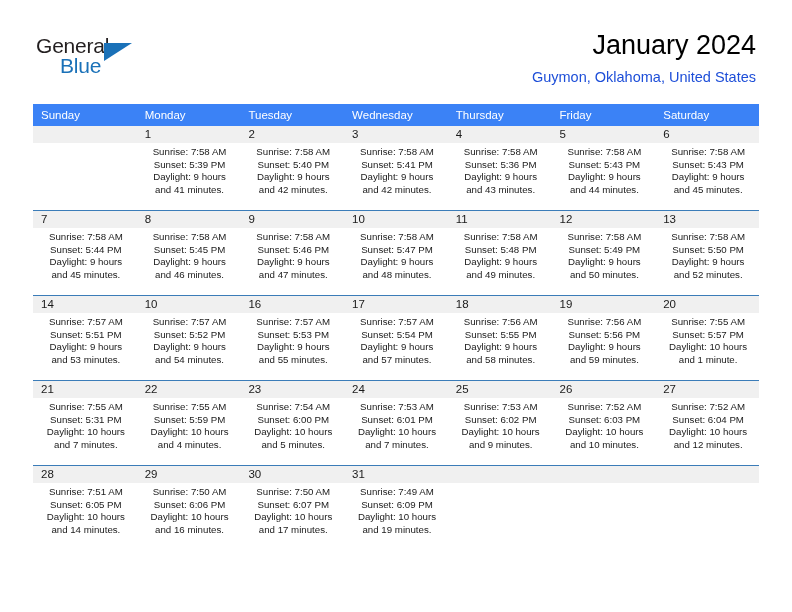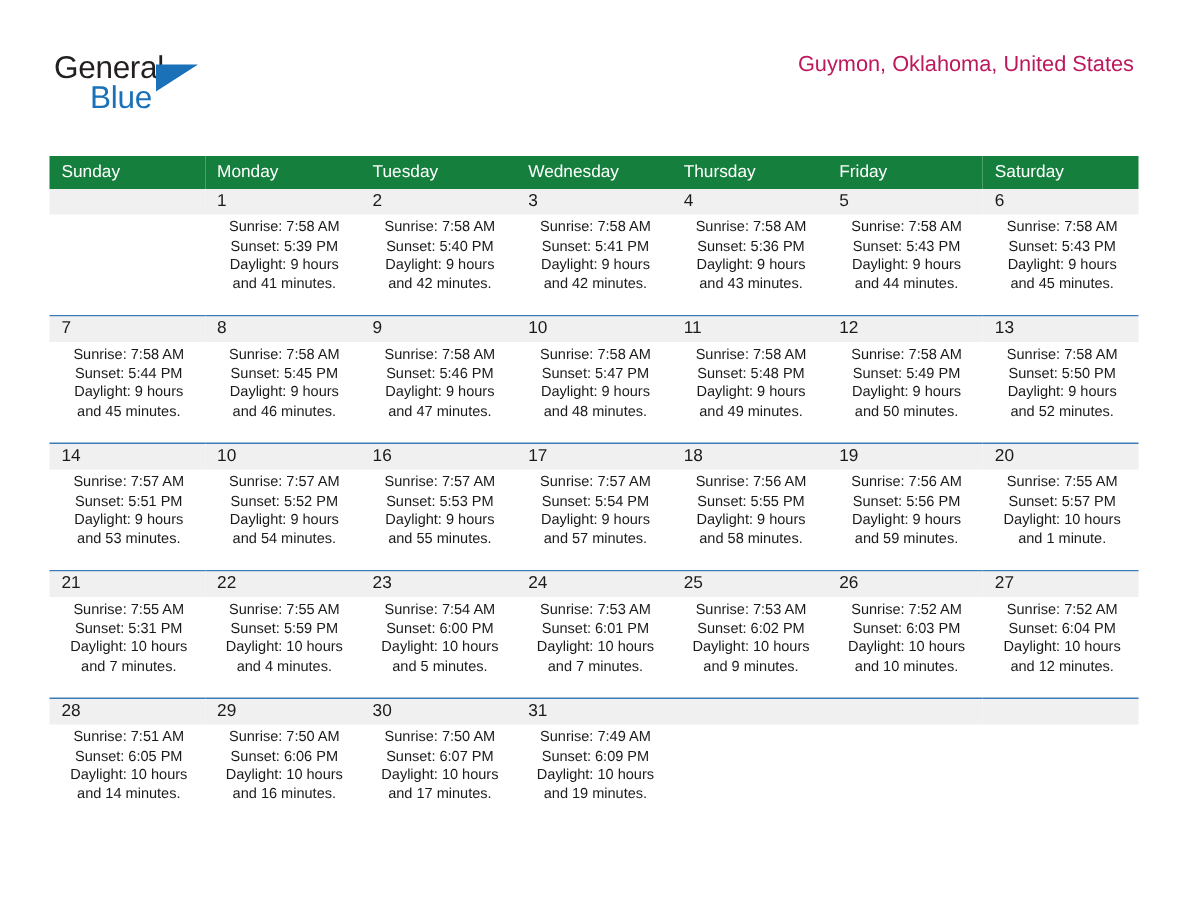--- a/index.html
+++ b/index.html
@@ -71,38 +71,38 @@
     text-align: right;
   }
   .month-title {
     font-size: 27px;
     color: #000000;
     line-height: 34px;
     white-space: nowrap;
   }
   .location {
     font-size: 14.5px;
-    color: #be185d;
+    color: #1d4ed8;
     line-height: 20px;
     margin-top: 5px;
     white-space: nowrap;
     margin-left: 13px;
   }
 
   
   .calendar {
     position: absolute;
     left: 33px;
     top: 104px;
     width: 726px;
     border-collapse: collapse;
     table-layout: fixed;
   }
   .calendar th {
-    background: #15803d;
+    background: #3b82f6;
     color: #ffffff;
     font-size: 11.5px;
     font-weight: normal;
     text-align: left;
     padding: 5px 0 5px 8px;
     height: 11px;
     border: none;
   }
   .calendar td {
     vertical-align: top;
@@ -151,20 +151,21 @@
 
 <div class="page">
 
   <div class="header">
     <div class="logo">
       <span class="logo-general">General</span>
       <span class="logo-triangle"></span>
       <span class="logo-blue">Blue</span>
     </div>
     <div class="title-block">
+      <div class="month-title">January 2024</div>
       <div class="location">Guymon, Oklahoma, United States</div>
     </div>
   </div>
 
   <table class="calendar">
     <thead>
       <tr id="weekday-header-row">
           <th>Sunday</th>
           <th>Monday</th>
           <th>Tuesday</th>

